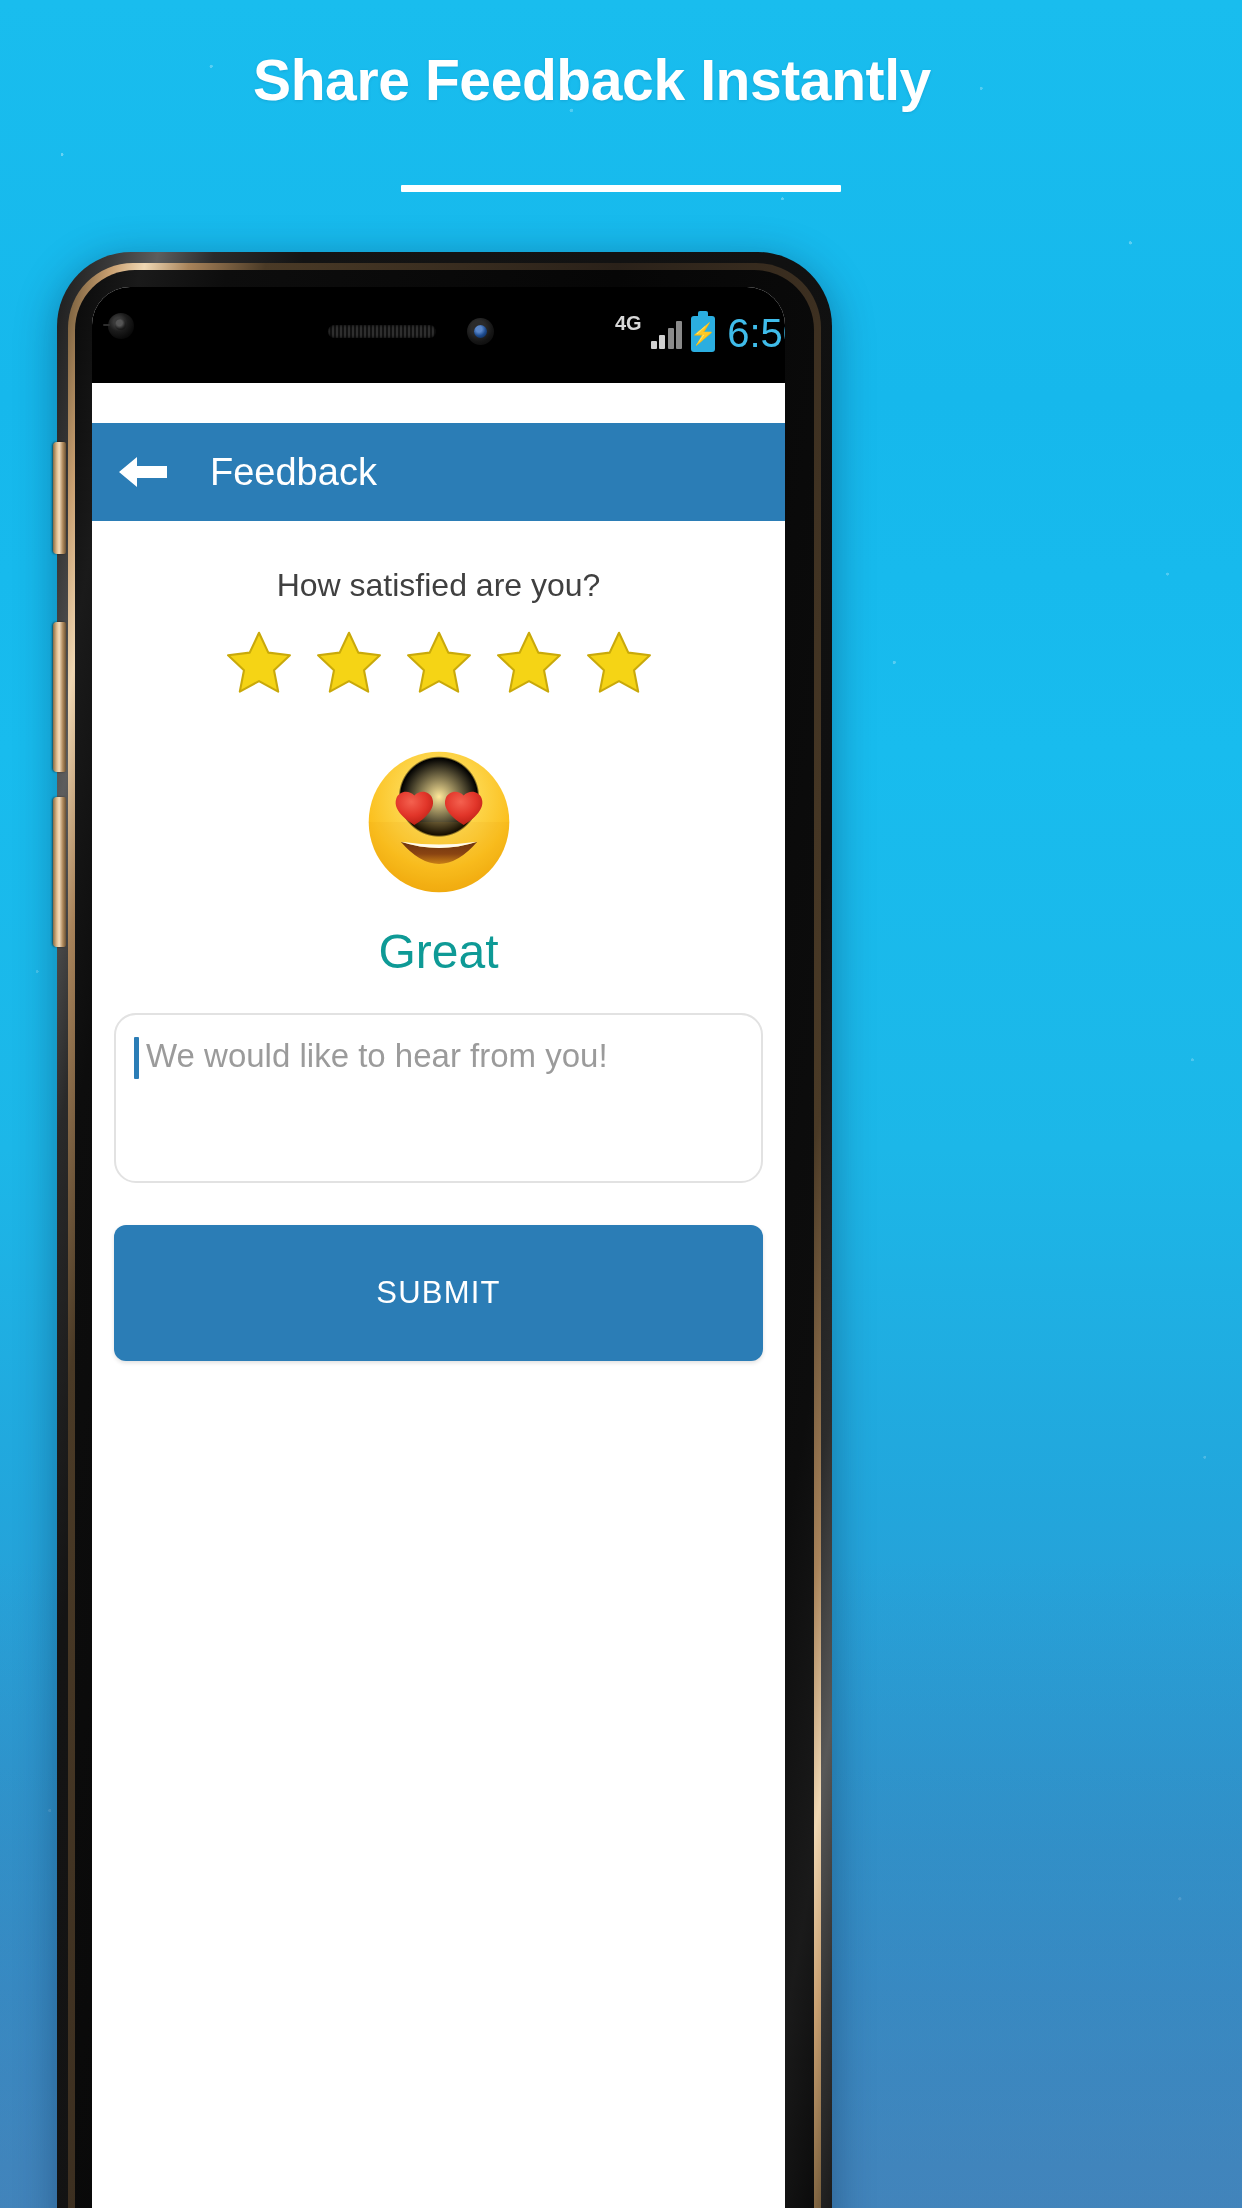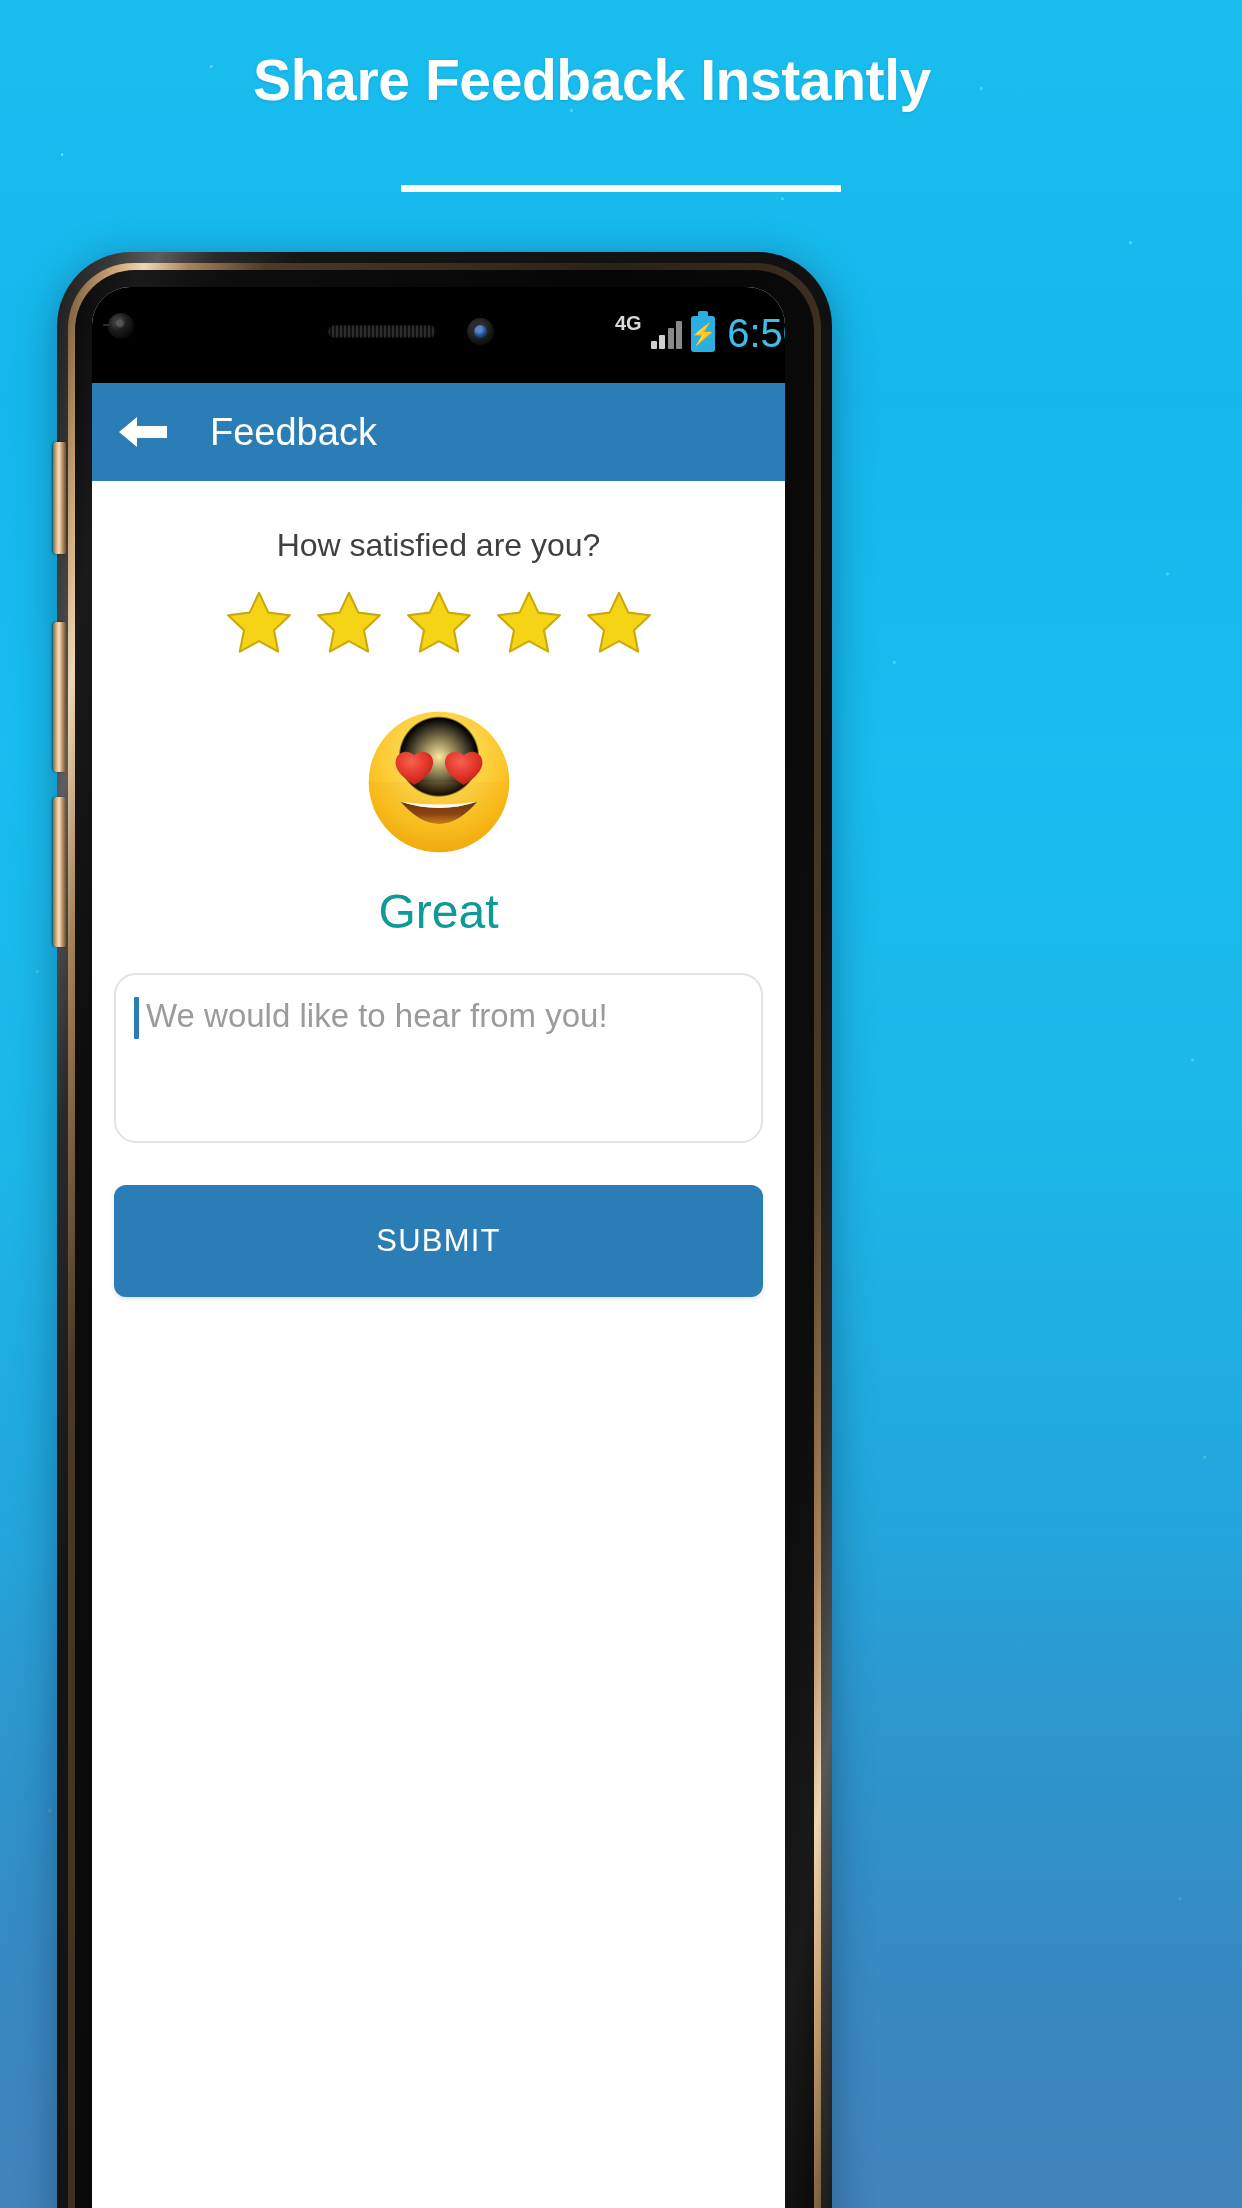--- a/index.html
+++ b/index.html
@@ -199,21 +199,21 @@
     color:#3FBCEA; font-size:40px; font-weight:normal;
     letter-spacing:0px; margin-left:3px; margin-right:-20px;
     white-space:nowrap;
   }
 
   
   #appbar {
     position:relative;
     height:98px;
     background:#2B7DB6;
-    display:flex; align-items:center;
+    display:flex; align-items:center;margin-top:40px;
   }
   #back-arrow {
     margin-left:24px; width:54px; height:40px;
     display:flex; align-items:center; justify-content:center;
   }
   #appbar-title {
     color:#ffffff; font-size:38px; margin-left:40px;
     font-weight:normal;
   }
 
@@ -258,21 +258,21 @@
   #caret {
     position:absolute; left:18px; top:22px;
     width:5px; height:42px; background:#2B7DB6; border-radius:1px;
   }
   #feedback-placeholder {
     color:#9b9b9b; font-size:33px; margin-left:8px; line-height:42px;
   }
 
   #submit-btn {
     margin:42px 22px 0 22px;
-    height:112px;
+    height:136px;
     background:#2B7DB6;
     border-radius:12px;
     display:flex; align-items:center; justify-content:center;
     border:none; cursor:pointer;
     box-shadow:0 2px 4px rgba(0,0,0,.12);
   }
   #submit-label {
     color:#ffffff; font-size:31px; letter-spacing:1.2px;
   }
 </style>

